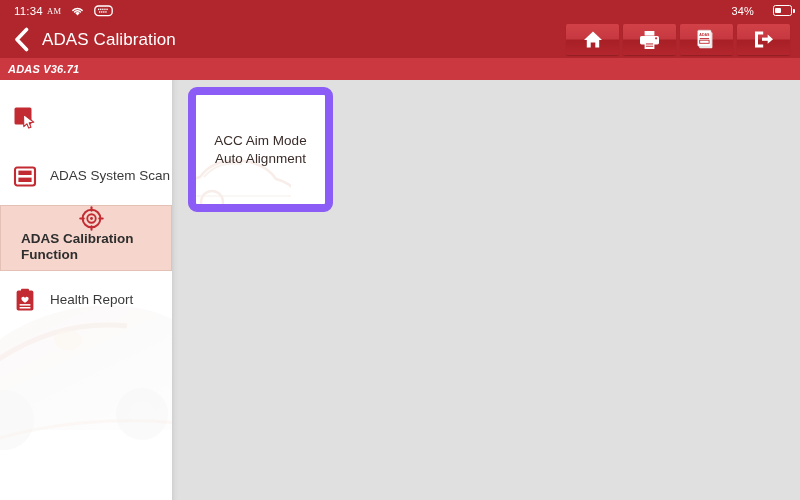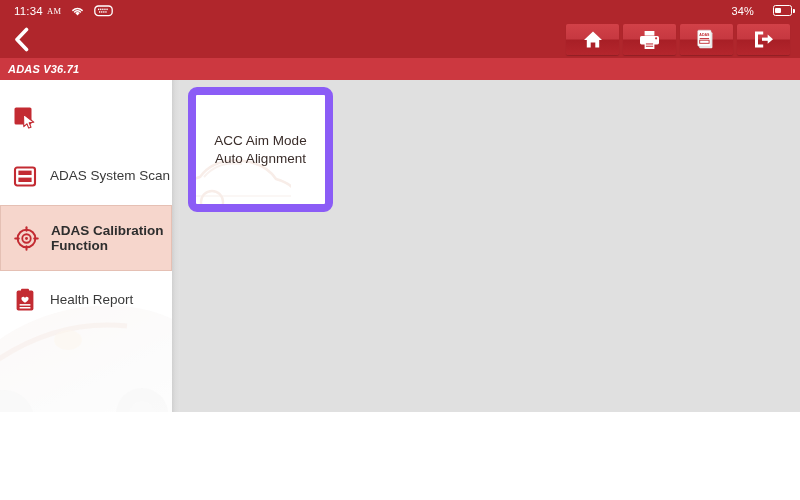--- a/index.html
+++ b/index.html
@@ -4,21 +4,21 @@
 <style>
   * { box-sizing: border-box; margin: 0; padding: 0; }
   html, body {
     width: 800px; height: 500px;
     overflow: hidden;
     font-family: "Liberation Sans", sans-serif;
     background: #ffffff;
   }
   #app {
     position: relative;
-    width: 800px; height: 412px;
+    width: 800px; height: 500px;
     overflow: hidden;
   }
 
   
   .statusbar {
     position: absolute; top: 0; left: 0;
     width: 800px; height: 21px;
     background: #b0262c;
     display: flex; align-items: center;
     padding: 0 8px;
@@ -96,20 +96,21 @@
   .side-list { position:relative; z-index:2; padding-top:9px; }
   .side-item {
     display:flex; align-items:center;
     height:58px; padding-left:10px;
     cursor:pointer;
   }
   .side-item.selected {
     background:#f6d6cc;
     border:1px solid #e5c0b4;
     height:66px;
+    flex-direction:column;
   }
   .side-ico { width:30px; min-width:30px; display:flex; align-items:center; justify-content:center; }
   .side-label {
     margin-left:10px; font-size:13.5px; color:#3a3a3a; line-height:15.5px;
   }
   .side-item.selected .side-label { font-weight:bold; color:#2e2e2e; }
 
   .side-divider {
     position:absolute; left:172px; top:80px;
     width:8px; height:420px;
@@ -195,20 +196,21 @@
       <span class="batt-fill" id="battfill" style="width: 5.3px;"></span>
     </span>
   </div>
 
   <div class="header">
     <div class="back-btn">
       <svg width="17" height="25" viewBox="0 0 17 25">
         <path d="M13.5 2.5 L4 12.5 L13.5 22.5" stroke="#fff" stroke-width="3.6" fill="none" stroke-linecap="round" stroke-linejoin="round"></path>
       </svg>
     </div>
+    <div class="header-title">ADAS Calibration</div>
     <div class="header-spacer"></div>
 
     <div class="toolbar">
 
       <div class="tb-btn">
         <svg width="20" height="19" viewBox="0 0 20 19">
           <path d="M10 1.5 L19 10 H16.2 V17.5 H12.3 V12.4 H7.7 V17.5 H3.8 V10 H1 Z" fill="#fff"></path>
         </svg>
       </div>
 

